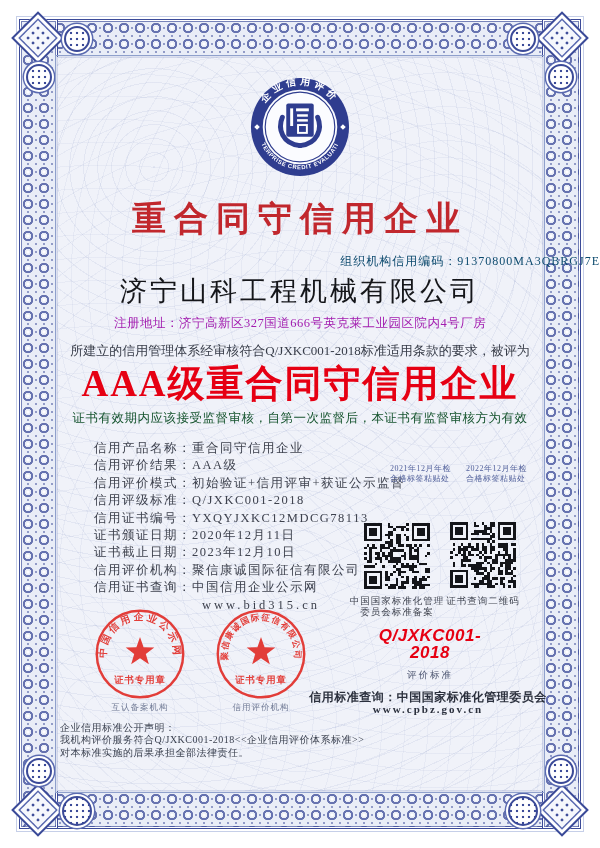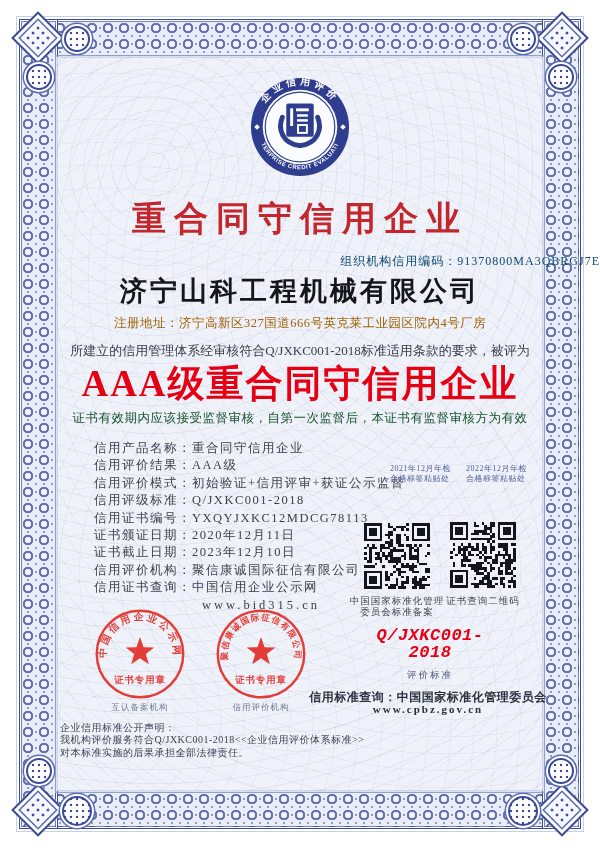--- a/index.html
+++ b/index.html
@@ -48,44 +48,44 @@
   
   .logo{left:249px;top:76px;width:102px;height:102px;}
   .logo-ring-text{fill:#ffffff;font-size:10px;font-weight:bold;letter-spacing:4px;
     font-family:"Liberation Sans","DejaVu Sans",sans-serif;}
   .logo-ring-text-en{fill:#ffffff;font-size:6px;letter-spacing:.6px;font-weight:bold;
     font-family:"Liberation Sans","DejaVu Sans",sans-serif;}
 
   
   .title{top:196px;font-size:34px;font-weight:bold;color:#c1272d;letter-spacing:8px;}
   .org-line{top:253px;font-size:12px;color:#0c4a6e;letter-spacing:1px;text-align:right;}
-  .company{top:273px;font-size:27px;font-weight:bold;color:#15161a;letter-spacing:3px;
+  .company{top:273px;font-size:27px;font-weight:normal;color:#15161a;letter-spacing:3px;
     font-family:"Liberation Sans","DejaVu Sans",sans-serif;}
-  .address{top:315px;font-size:12.5px;color:#a16207;letter-spacing:.5px;}
+  .address{top:315px;font-size:12.5px;color:#a21caf;letter-spacing:.5px;}
   .intro{top:342px;font-size:13px;color:#383d49;}
   .grade{top:359px;font-size:37px;font-weight:bold;color:#e60013;letter-spacing:2px;}
   .validity{top:410px;font-size:12.5px;color:#14532d;letter-spacing:.5px;}
 
   
   .fields{left:94px;top:440px;font-size:12.5px;color:#3d414d;letter-spacing:1.5px;line-height:17.4px;}
   .field-row{white-space:nowrap;}
   .url-row{padding-left:108px;letter-spacing:3px;}
 
   
   .sticker{width:76px;text-align:left;font-size:8px;line-height:9.5px;color:#53629c;letter-spacing:.5px;}
   .st1{left:390px;top:464px}.st2{left:466px;top:464px}
   .qr{width:66px;height:66px;}
   .qr1{left:364px;top:523px}.qr2{left:450px;top:522px}
   .qr-cap{width:118px;text-align:center;font-size:9.5px;line-height:11px;color:#3f434f;letter-spacing:1px;}
   .qc1{left:338px;top:596px}.qc2{left:424px;top:596px}
 
   
   .std-code{left:350px;top:628px;width:160px;text-align:center;font-size:17px;line-height:16.5px;
     font-style:italic;font-weight:bold;color:#e60013;letter-spacing:.5px;
-    font-family:Liberation Mono, monospace;}
+    font-family:Liberation Sans, sans-serif;}
   .std-cap{left:350px;top:669px;width:160px;text-align:center;font-size:9.5px;color:#4c5570;letter-spacing:2px;}
   .std-query{left:300px;top:689px;width:256px;text-align:center;font-size:12px;font-weight:bold;
     color:#2b303d;letter-spacing:.5px;}
   .std-url{left:300px;top:703px;width:256px;text-align:center;font-size:11px;color:#2b303d;
     letter-spacing:2px;font-weight:bold;}
 
   
   .seal{width:94px;height:94px;opacity:.95;}
   .seal1{left:93px;top:607px}.seal2{left:214px;top:607px}
   .seal-ring{fill:none;stroke:#e2342f;stroke-width:2.6px;}

